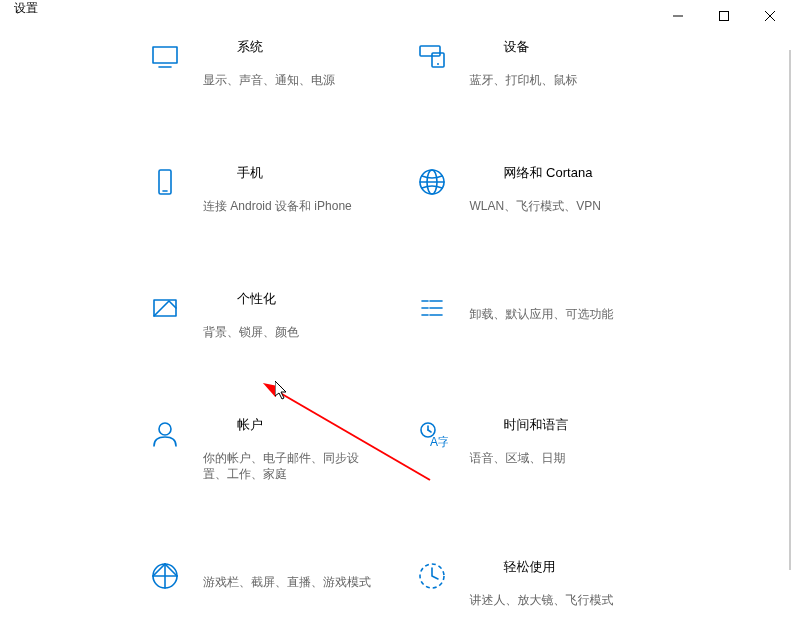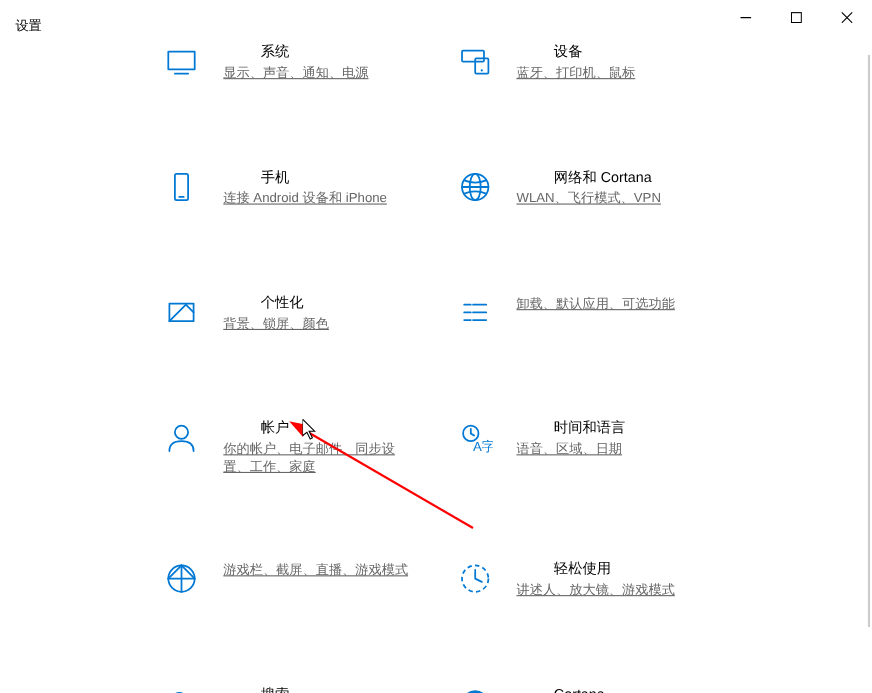--- a/index.html
+++ b/index.html
@@ -1,28 +1,28 @@
 <!DOCTYPE html>
 <html><head>
   <meta charset="utf-8">
   <style>
     * { box-sizing: border-box; margin: 0; padding: 0; }
     body { font-family: "Microsoft YaHei", "Segoe UI", sans-serif; background: #fff; width: 793px; height: 630px; overflow: hidden; position: relative; }
-    .title-bar { display: flex; align-items: flex-end; height: 32px; padding-left: 14px; }
+    .title-bar { display: flex; align-items: flex-start; height: 32px; padding-left: 14px; }
     .title-bar .title { font-size: 12px; color: #000; }
     .window-controls { position: absolute; top: 0; right: 0; display: flex; }
     .win-btn { width: 46px; height: 32px; display: flex; align-items: center; justify-content: center; cursor: pointer; }
     .win-btn svg { display: block; }
     .content { position: absolute; top: 32px; left: 0; right: 0; bottom: 0; padding: 0 145px 0 145px; }
     .grid { display: grid; grid-template-columns: 1fr 1fr; column-gap: 30px; row-gap: 74px; margin-top: 4px; }
     .tile { display: flex; align-items: flex-start; cursor: pointer; }
     .tile-icon { width: 40px; height: 40px; flex: none; display: flex; align-items: center; justify-content: center; color: #0369a1; }
     .tile-text { margin-left: 18px; padding-top: 2px; max-width: 200px; }
     .tile-title { font-size: 13px; color: #000; line-height: 18px; margin-left: 34px; }
-    .tile-sub { font-size: 12px; color: #666; line-height: 16px; margin-top: 2px; text-decoration: underline; }
+    .tile-sub { font-size: 12px; color: #666; line-height: 16px; margin-top: 16px; }
     .scroll-track { position: absolute; right: 2px; top: 50px; width: 2px; height: 520px; background: #ccc; }
     .arrow-annotation { position: absolute; pointer-events: none; }
     .cursor-annotation { position: absolute; pointer-events: none; }
   </style>
 </head>
 <body>
 
 <div class="title-bar">
   <span class="title">设置</span>
 </div>
@@ -169,21 +169,21 @@
       </div>
       <div class="tile">
         <div class="tile-icon">
           <svg width="32" height="32" viewBox="0 0 32 32">
             <circle cx="16" cy="16" r="12" stroke="#0078d4" stroke-width="1.6" fill="none" stroke-dasharray="4 3"></circle>
             <path d="M16,8 L16,16 L22,19" stroke="#0078d4" stroke-width="1.6" fill="none" stroke-linejoin="round" stroke-linecap="round"></path>
           </svg>
         </div>
         <div class="tile-text">
           <div class="tile-title">轻松使用</div>
-          <div class="tile-sub">讲述人、放大镜、游戏模式</div>
+          <div class="tile-sub">讲述人、放大镜、飞行模式</div>
         </div>
       </div>
       <div class="tile">
         <div class="tile-icon">
           <svg width="32" height="32" viewBox="0 0 32 32">
             <circle cx="14" cy="14" r="8" stroke="#0078d4" stroke-width="1.6" fill="none" stroke-linejoin="round" stroke-linecap="round"></circle>
             <line x1="20" y1="20" x2="27" y2="27" stroke="#0078d4" stroke-width="1.6" fill="none" stroke-linejoin="round" stroke-linecap="round"></line>
           </svg>
         </div>
         <div class="tile-text">

